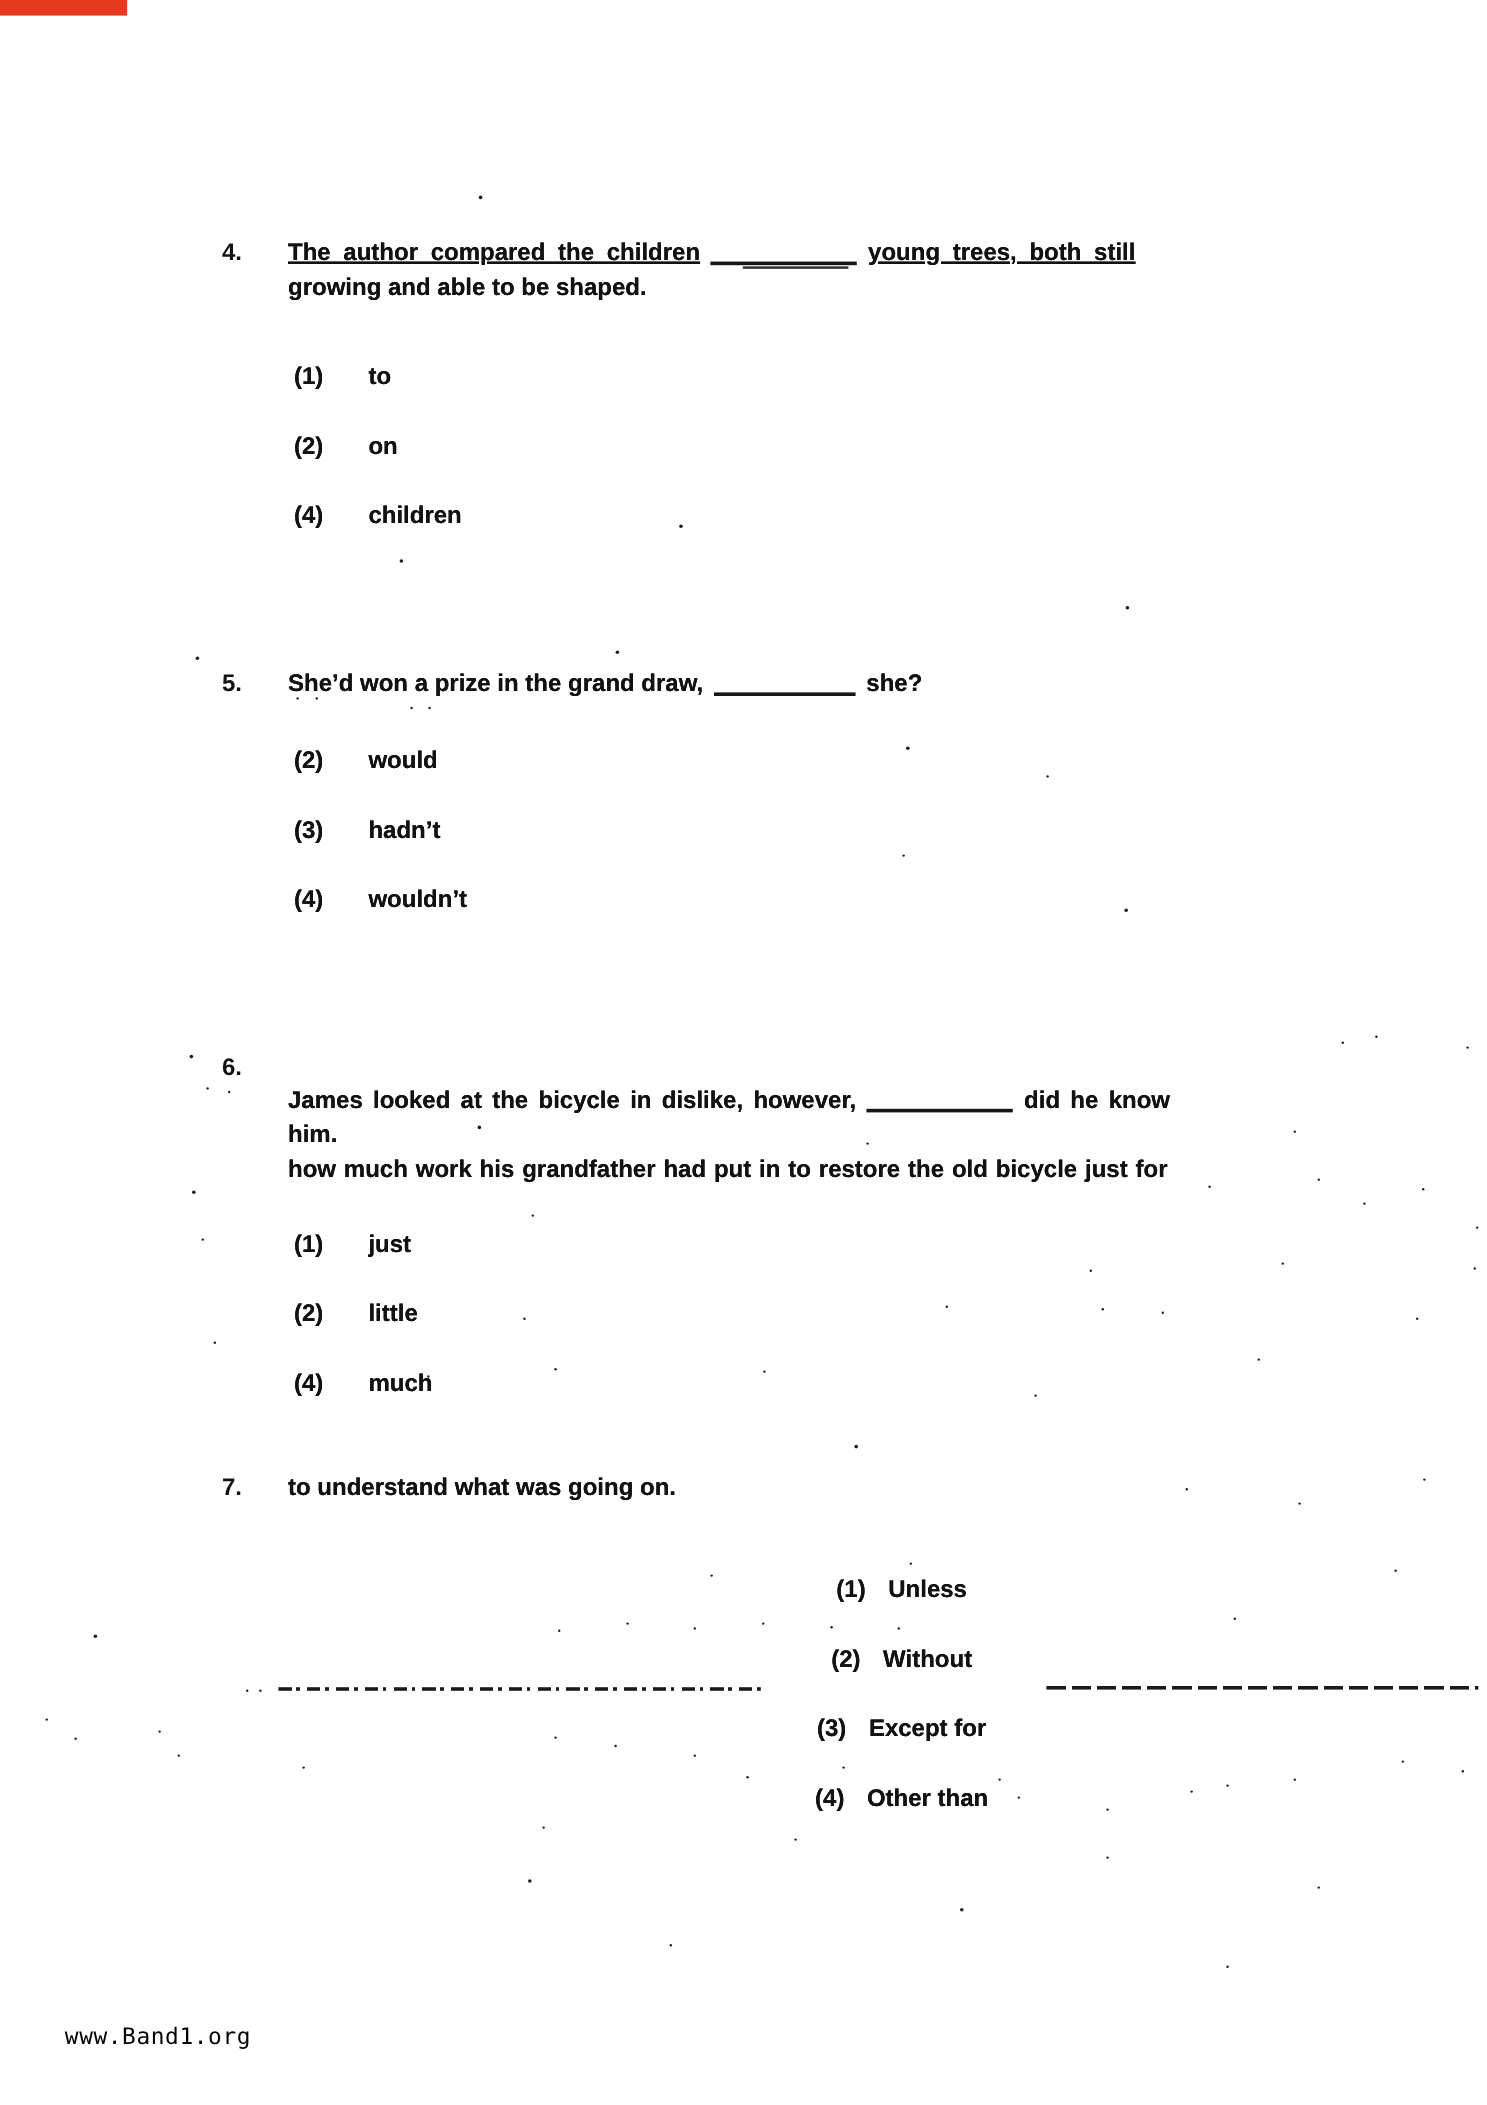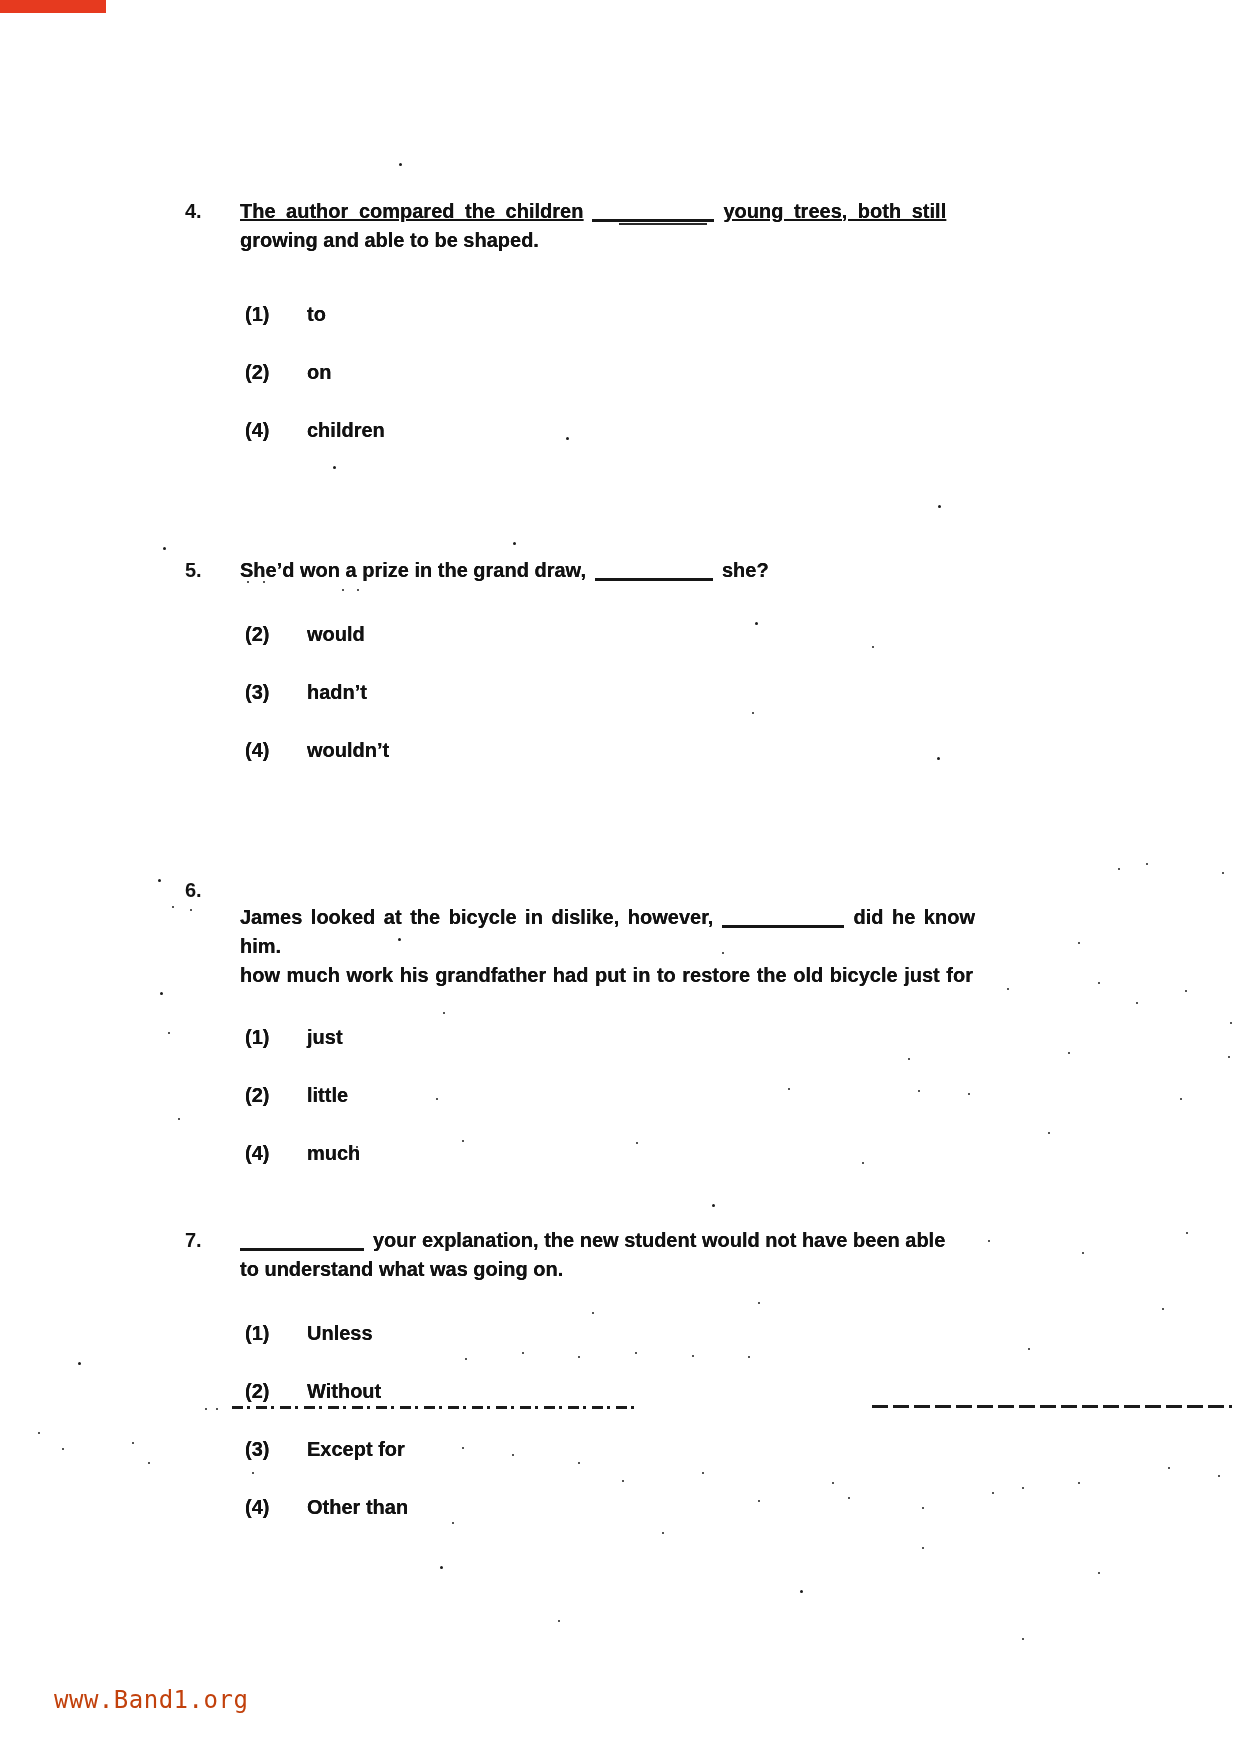--- a/index.html
+++ b/index.html
@@ -20,21 +20,21 @@
   }
   .blank.lead{margin-left:0;}
   .smudge{position:absolute;left:22%;right:6%;bottom:-6px;height:2px;background:#2a2a2a;}
   .opts{margin-left:245px;}
   .opt{font-size:20px;line-height:27px;text-shadow:0 0 .5px #000;}
   .opt + .opt{margin-top:31px;}
   .onum{display:inline-block;width:62px;}
   .footer{
     position:absolute;left:54px;top:1686px;
     font-family:"DejaVu Sans Mono","Liberation Mono",monospace;
-    font-weight:400;font-size:24px;color:#c2410c;letter-spacing:.5px;
+    font-weight:400;font-size:19px;color:#000000;letter-spacing:.5px;
   }
   .speck{position:absolute;background:#1c1c1c;border-radius:50%;}
   .dashline{position:absolute;height:3px;}
   .dash-a{
     left:232px;top:1406px;width:402px;
     background:repeating-linear-gradient(90deg,#1b1b1b 0 11px,transparent 11px 15px,#1b1b1b 15px 18px,transparent 18px 24px);
   }
   .dash-b{
     left:872px;top:1405px;width:360px;
     background:repeating-linear-gradient(90deg,#1b1b1b 0 16px,transparent 16px 21px);
@@ -78,24 +78,23 @@
       </div>
       <div class="opts" style="margin-top: 34px;">
         <div class="opt"><span class="onum">(1)</span><span class="otext">just</span></div>
         <div class="opt"><span class="onum">(2)</span><span class="otext">little</span></div>
         <div class="opt"><span class="onum">(4)</span><span class="otext">much</span></div>
       </div>
     </section>
     <section class="question" style="top: 1226px;">
       <span class="qnum">7.</span>
       <div class="qbody">
-        <div class="qline"><span></span><span class="blank lead" style="width: 124px;"></span><span>your explanation, the new student would not have been able</span></div>
         <div class="qline">to understand what was going on.</div>
       </div>
-      <div class="opts" style="margin-top: 36px;">
+      <div class="opts" style="margin-top: 57px; text-align: center;">
         <div class="opt"><span class="onum">(1)</span><span class="otext">Unless</span></div>
         <div class="opt"><span class="onum">(2)</span><span class="otext">Without</span></div>
         <div class="opt"><span class="onum">(3)</span><span class="otext">Except for</span></div>
         <div class="opt"><span class="onum">(4)</span><span class="otext">Other than</span></div>
       </div>
     </section>
   </div>
 
 <div class="dashline dash-a"></div>
 <div class="dashline dash-b"></div>

